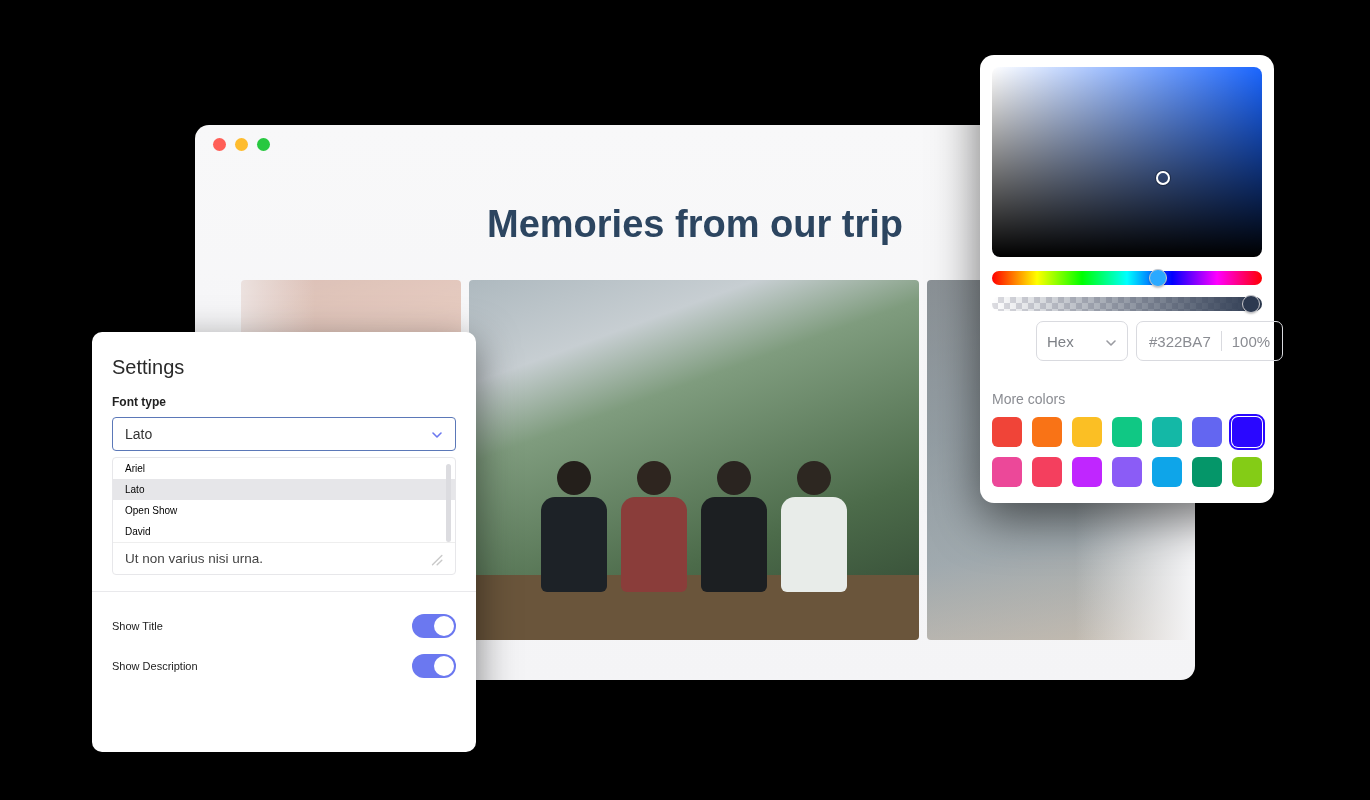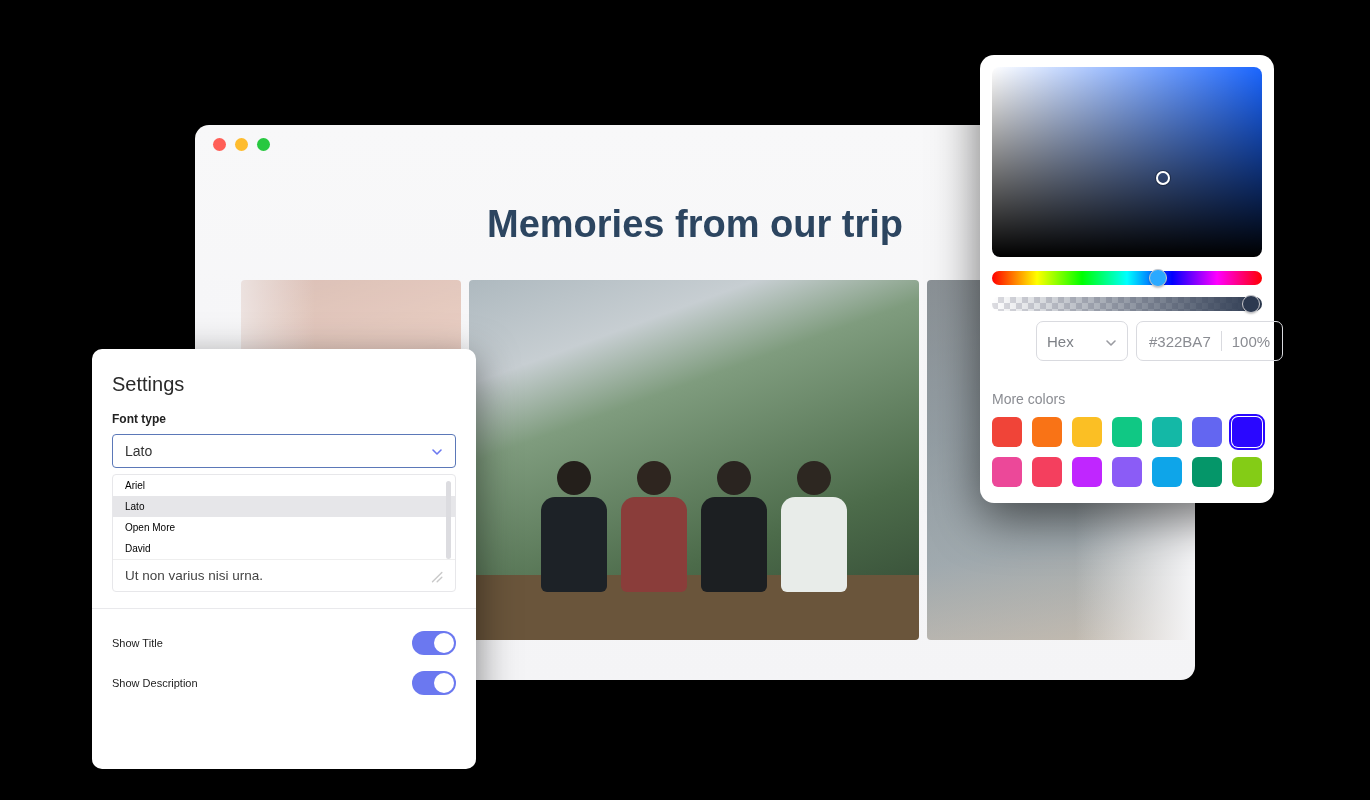--- a/index.html
+++ b/index.html
@@ -99,21 +99,21 @@
   .fade-left, .fade-right{
     position:absolute;top:155px;height:360px;width:120px;pointer-events:none;
   }
   .fade-left{left:0;background:linear-gradient(90deg,#f6f6f8, rgba(246,246,248,0));}
   .fade-right{right:0;background:linear-gradient(270deg,#f6f6f8, rgba(246,246,248,0));}
 
   
   .settings {
     position: absolute;
     left: 92px;
-    top: 349px;
+    top: 332px;
     width: 384px;
     height: 420px;
     background: #fff;
     border-radius: 10px;
     box-shadow: 0 12px 40px rgba(0,0,0,.5);
     padding: 24px 20px 10px;
     color: #333;
   }
   .settings h2 { font-size: 20px; font-weight: 500; margin-bottom: 16px; color:#2a2a2a;}
   .label { font-size: 12px; font-weight: 700; color:#222; margin-bottom: 8px;}
@@ -262,21 +262,21 @@
       <svg viewBox="0 0 12 12">
           <path d="M2 4l4 4 4-4" fill="none" stroke="#6b78f0" stroke-width="1.6" stroke-linecap="round" stroke-linejoin="round"></path>
         </svg>
     </span>
   </div>
 
   <div class="dropdown">
     <div id="font-options">
         <div class="opt">Ariel</div>
         <div class="opt selected">Lato</div>
-        <div class="opt">Open More</div>
+        <div class="opt">Open Show</div>
         <div class="opt">David</div>
       </div>
     <div class="textline">
       <span>Ut non varius nisi urna.</span>
       <span class="resize">
         <svg viewBox="0 0 12 12">
             <path d="M3 11L11 3M7 11l4-4" stroke="#666" stroke-width="1.2" fill="none" stroke-linecap="round"></path>
           </svg>
       </span>
     </div>

